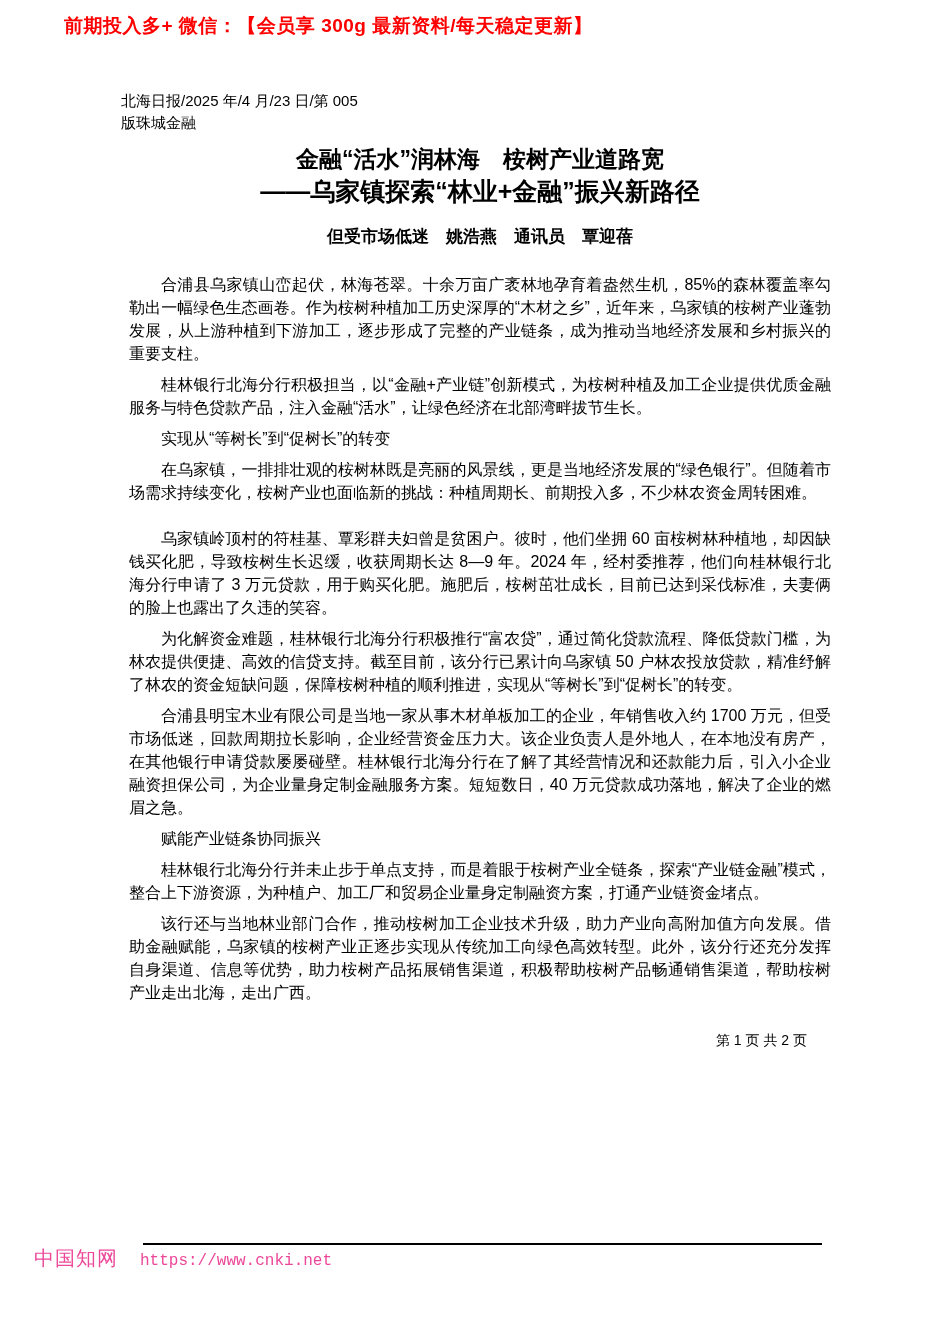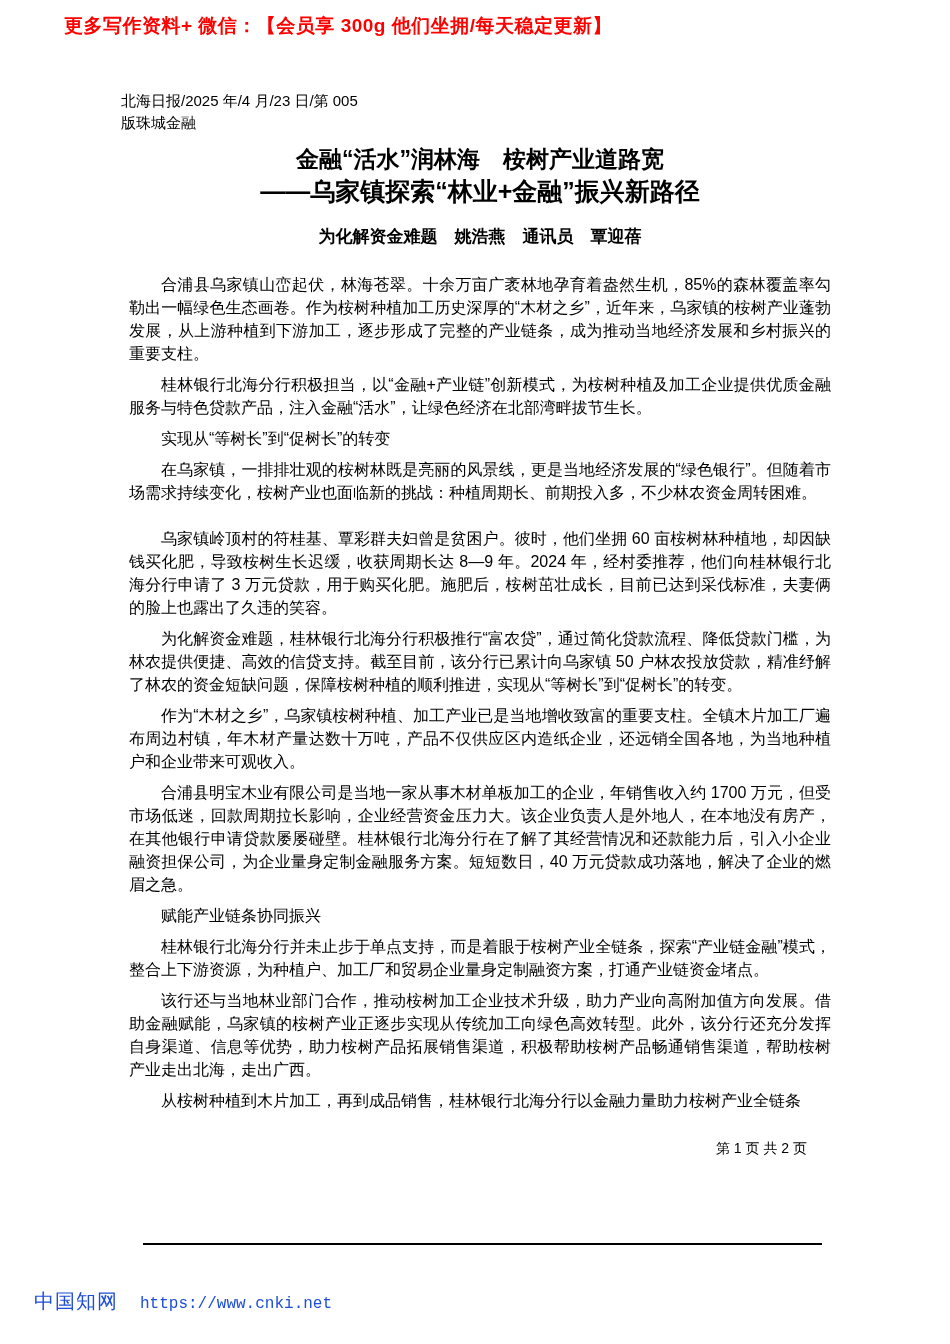--- a/index.html
+++ b/index.html
@@ -80,66 +80,64 @@
   .divider-line {
     position: absolute;
     top: 1243px;
     left: 143px;
     width: 679px;
     height: 2px;
     background: #000000;
   }
   .watermark {
     position: absolute;
-    top: 1288px;
+    top: 1245px;
     left: 34px;
     display: flex;
     align-items: baseline;
     gap: 22px;
-    color: #1d4ed8;
+    color: #ec4899;
   }
   .watermark .site-name {
     font-size: 20px;
     letter-spacing: 1px;
   }
   .watermark .site-url {
     font-family: "Liberation Mono", "DejaVu Sans Mono", monospace;
     font-size: 16px;
   }
 </style>
 </head>
 <body>
 
-<div class="promo-banner">更多写作资料+ 微信：【会员享 300g 他们坐拥/每天稳定更新】</div>
+<div class="promo-banner">前期投入多+ 微信：【会员享 300g 最新资料/每天稳定更新】</div>
 
 <div class="column">
 
   <div class="meta-line">北海日报/2025 年/4 月/23 日/第 005</div>
 
   <div class="meta-line">版珠城金融</div>
 
   <div class="article-title">金融“活水”润林海　桉树产业道路宽</div>
 
   <div class="article-subtitle">——乌家镇探索“林业+金融”振兴新路径</div>
 
-  <div class="article-byline">为化解资金难题　姚浩燕　通讯员　覃迎蓓</div>
+  <div class="article-byline">但受市场低迷　姚浩燕　通讯员　覃迎蓓</div>
 
   <div class="article-body">
     <p>合浦县乌家镇山峦起伏，林海苍翠。十余万亩广袤林地孕育着盎然生机，85%的森林覆盖率勾勒出一幅绿色生态画卷。作为桉树种植加工历史深厚的“木材之乡”，近年来，乌家镇的桉树产业蓬勃发展，从上游种植到下游加工，逐步形成了完整的产业链条，成为推动当地经济发展和乡村振兴的重要支柱。</p>
     <p>桂林银行北海分行积极担当，以“金融+产业链”创新模式，为桉树种植及加工企业提供优质金融服务与特色贷款产品，注入金融“活水”，让绿色经济在北部湾畔拔节生长。</p>
     <p>实现从“等树长”到“促树长”的转变</p>
     <p class="gap-after">在乌家镇，一排排壮观的桉树林既是亮丽的风景线，更是当地经济发展的“绿色银行”。但随着市场需求持续变化，桉树产业也面临新的挑战：种植周期长、前期投入多，不少林农资金周转困难。</p>
     <p>乌家镇岭顶村的符桂基、覃彩群夫妇曾是贫困户。彼时，他们坐拥 60 亩桉树林种植地，却因缺钱买化肥，导致桉树生长迟缓，收获周期长达 8—9 年。2024 年，经村委推荐，他们向桂林银行北海分行申请了 3 万元贷款，用于购买化肥。施肥后，桉树茁壮成长，目前已达到采伐标准，夫妻俩的脸上也露出了久违的笑容。</p>
     <p>为化解资金难题，桂林银行北海分行积极推行“富农贷”，通过简化贷款流程、降低贷款门槛，为林农提供便捷、高效的信贷支持。截至目前，该分行已累计向乌家镇 50 户林农投放贷款，精准纾解了林农的资金短缺问题，保障桉树种植的顺利推进，实现从“等树长”到“促树长”的转变。</p>
-    <p>作为“木材之乡”，乌家镇桉树种植、加工产业已是当地增收致富的重要支柱。全镇木片加工厂遍布周边村镇，年木材产量达数十万吨，产品不仅供应区内造纸企业，还远销全国各地，为当地种植户和企业带来可观收入。</p>
     <p>合浦县明宝木业有限公司是当地一家从事木材单板加工的企业，年销售收入约 1700 万元，但受市场低迷，回款周期拉长影响，企业经营资金压力大。该企业负责人是外地人，在本地没有房产，在其他银行申请贷款屡屡碰壁。桂林银行北海分行在了解了其经营情况和还款能力后，引入小企业融资担保公司，为企业量身定制金融服务方案。短短数日，40 万元贷款成功落地，解决了企业的燃眉之急。</p>
     <p>赋能产业链条协同振兴</p>
     <p>桂林银行北海分行并未止步于单点支持，而是着眼于桉树产业全链条，探索“产业链金融”模式，整合上下游资源，为种植户、加工厂和贸易企业量身定制融资方案，打通产业链资金堵点。</p>
     <p>该行还与当地林业部门合作，推动桉树加工企业技术升级，助力产业向高附加值方向发展。借助金融赋能，乌家镇的桉树产业正逐步实现从传统加工向绿色高效转型。此外，该分行还充分发挥自身渠道、信息等优势，助力桉树产品拓展销售渠道，积极帮助桉树产品畅通销售渠道，帮助桉树产业走出北海，走出广西。</p>
-    <p>从桉树种植到木片加工，再到成品销售，桂林银行北海分行以金融力量助力桉树产业全链条</p>
   </div>
 
   <div class="page-indicator">第 1 页 共 2 页</div>
 
 </div>
 
 <div class="divider-line"></div>
 
 <div class="watermark">
   <span class="site-name">中国知网</span>

